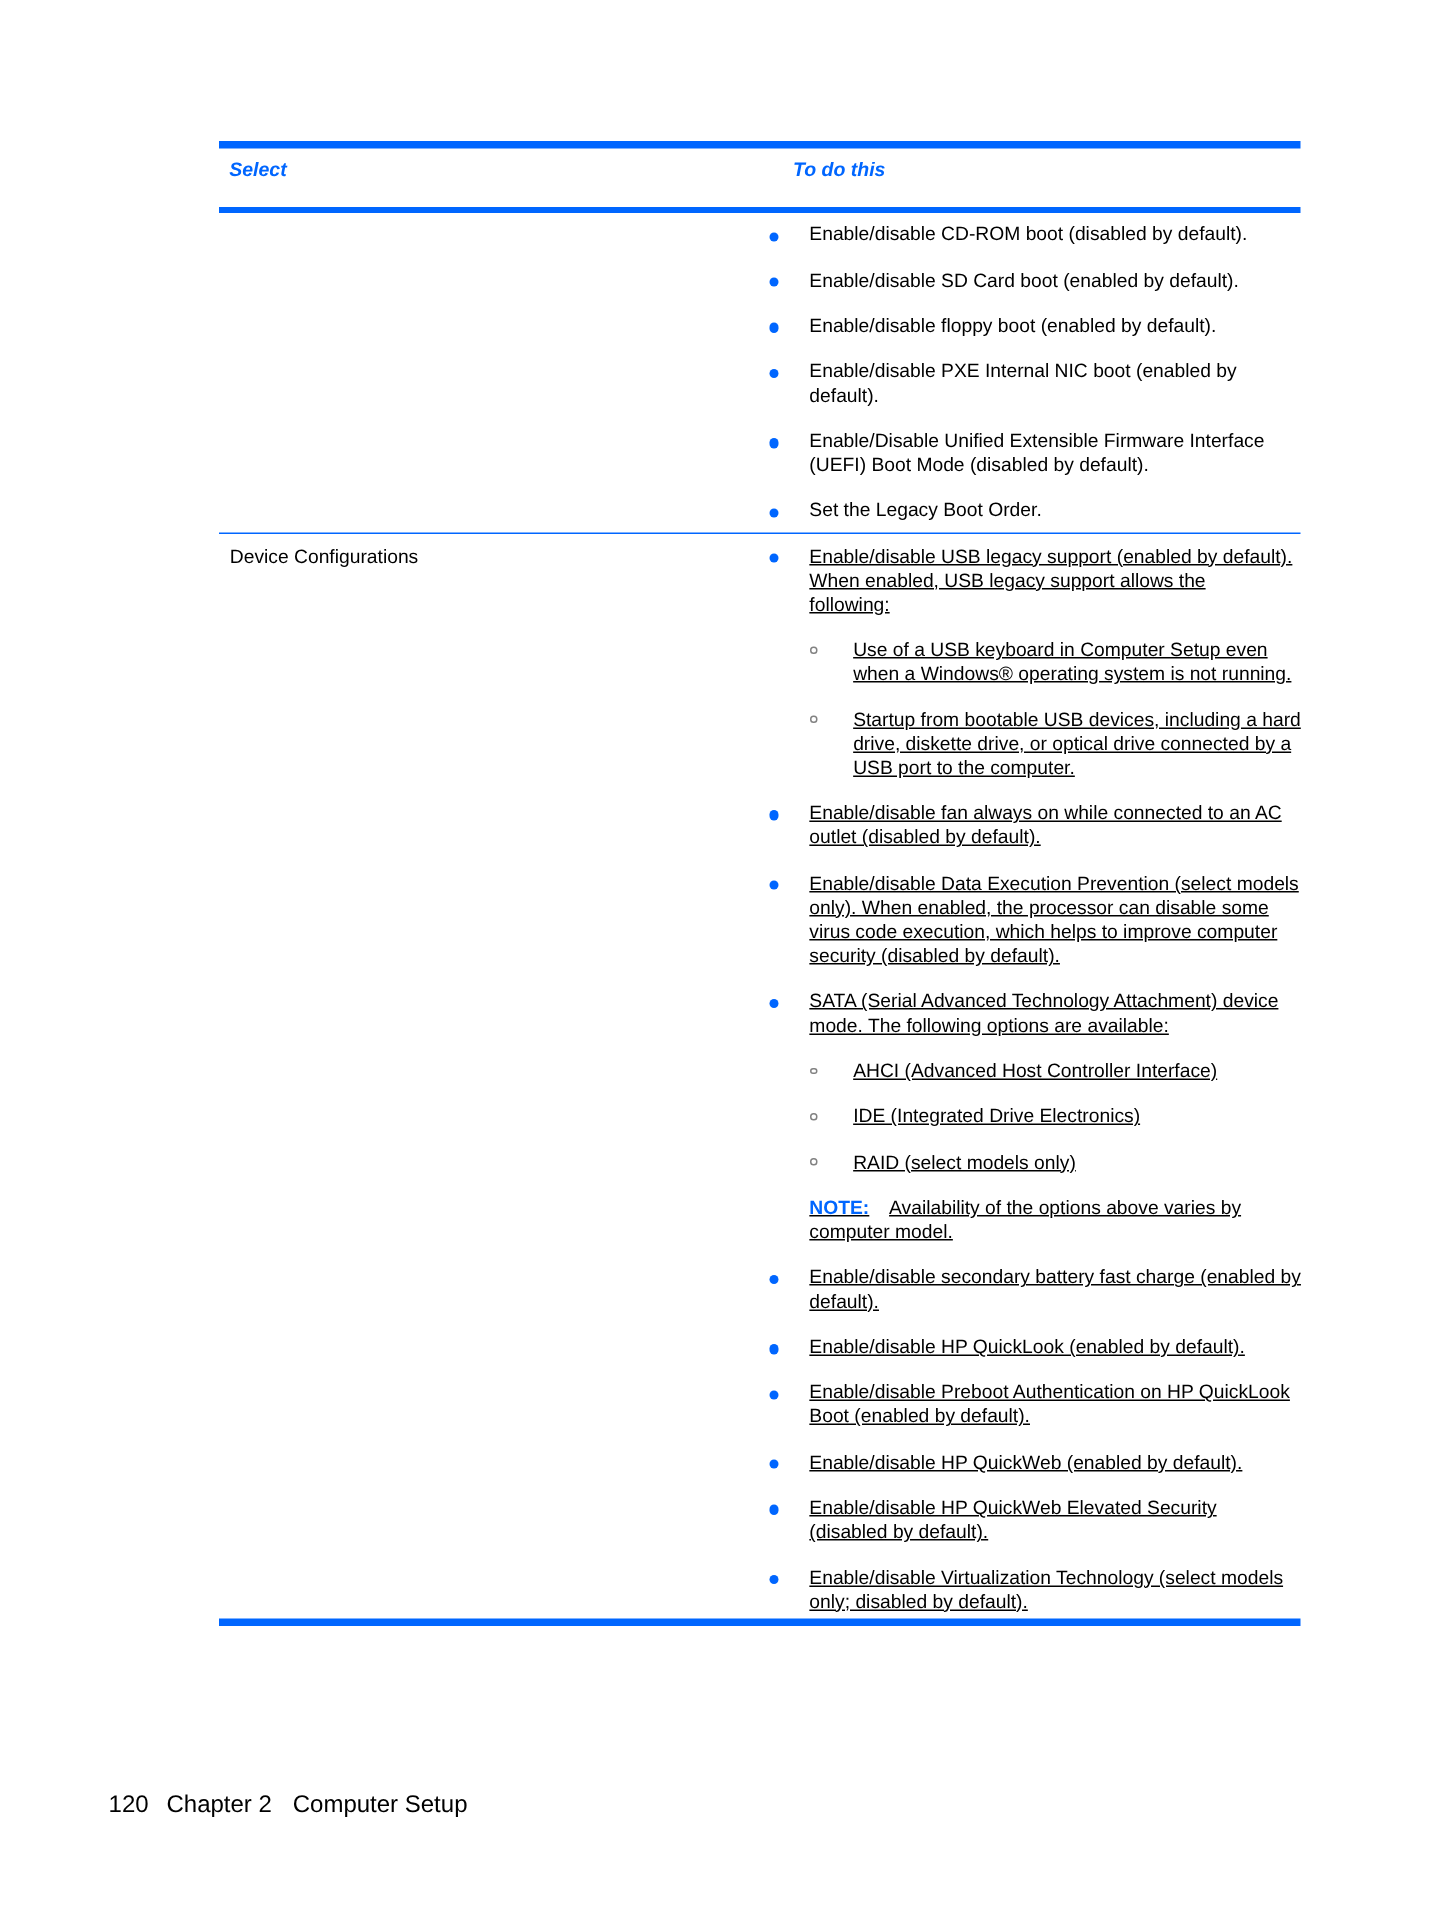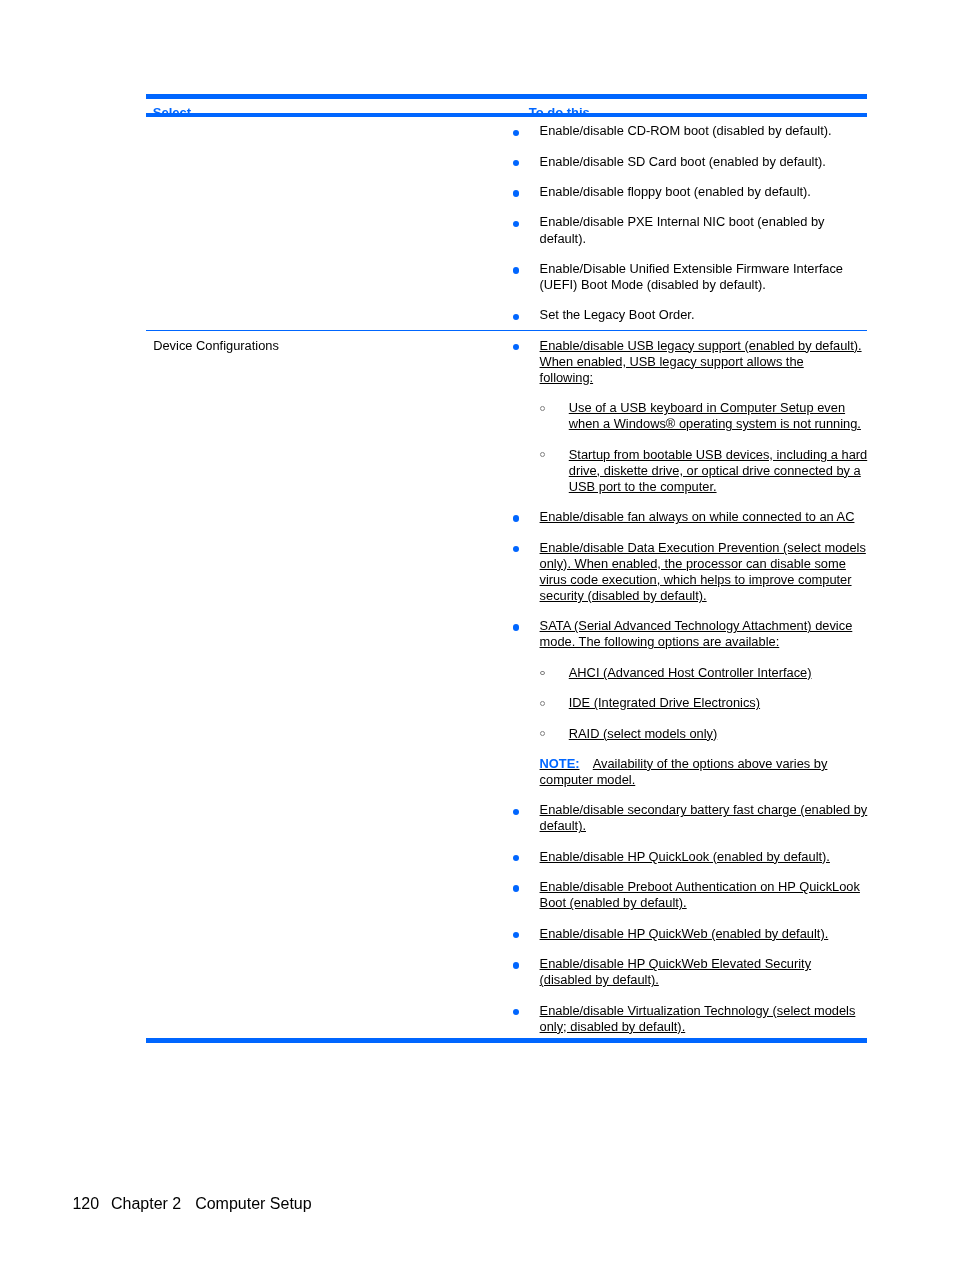--- a/index.html
+++ b/index.html
@@ -13,21 +13,21 @@
   .page { position:relative; width:954px; height:1270px; overflow:hidden; background:#fff; }
 
   
   .doc-table { position:absolute; left:145.7px; top:93.8px; width:721.5px; }
 
   .rule-top    { height:5.2px;  background:#0066ff; }
   .rule-header { height:4.2px;  background:#0066ff; }
   .rule-bottom { height:5.0px;  background:#0066ff; }
   .row-sep     { height:1.2px; background:#0066ff; }
 
-  .hdr-row { position:relative; height:14px; }
+  .hdr-row { position:relative; height:39px;font-style:italic; }
   .hdr-cell {
     position:absolute; top:0;
     color:#0066ff; font-weight:bold; font-size:13px; line-height:16.13px;
     padding-top:6.2px;
   }
   .hdr-cell.c1 { left:7.1px; }
   .hdr-cell.c2 { left:383px; }
 
   .body-row { position:relative; }
   .cell-label {
@@ -124,20 +124,21 @@
             </div>
             <div class="item lvl2">
               <span class="mark"></span>
               <div class="line">Startup from bootable USB devices, including a hard</div>
               <div class="line">drive, diskette drive, or optical drive connected by a</div>
               <div class="line">USB port to the computer.</div>
             </div>
             <div class="item lvl1">
               <span class="mark"></span>
               <div class="line">Enable/disable fan always on while connected to an AC</div>
+              <div class="line">outlet (disabled by default).</div>
             </div>
             <div class="item lvl1">
               <span class="mark"></span>
               <div class="line">Enable/disable Data Execution Prevention (select models</div>
               <div class="line">only). When enabled, the processor can disable some</div>
               <div class="line">virus code execution, which helps to improve computer</div>
               <div class="line">security (disabled by default).</div>
             </div>
             <div class="item lvl1">
               <span class="mark"></span>

